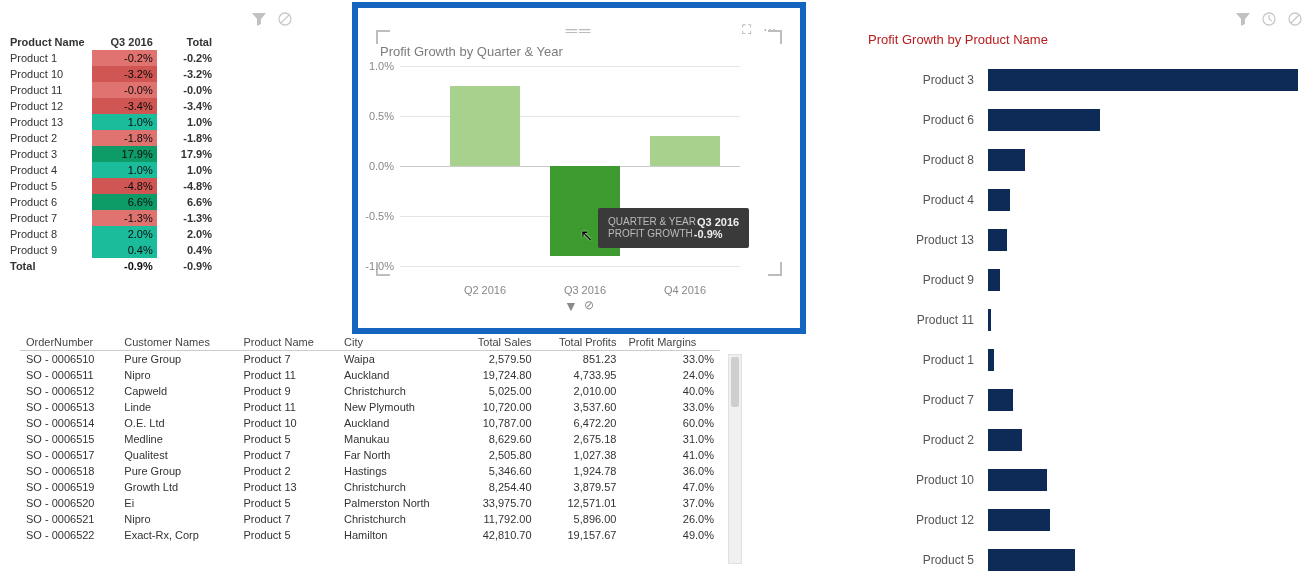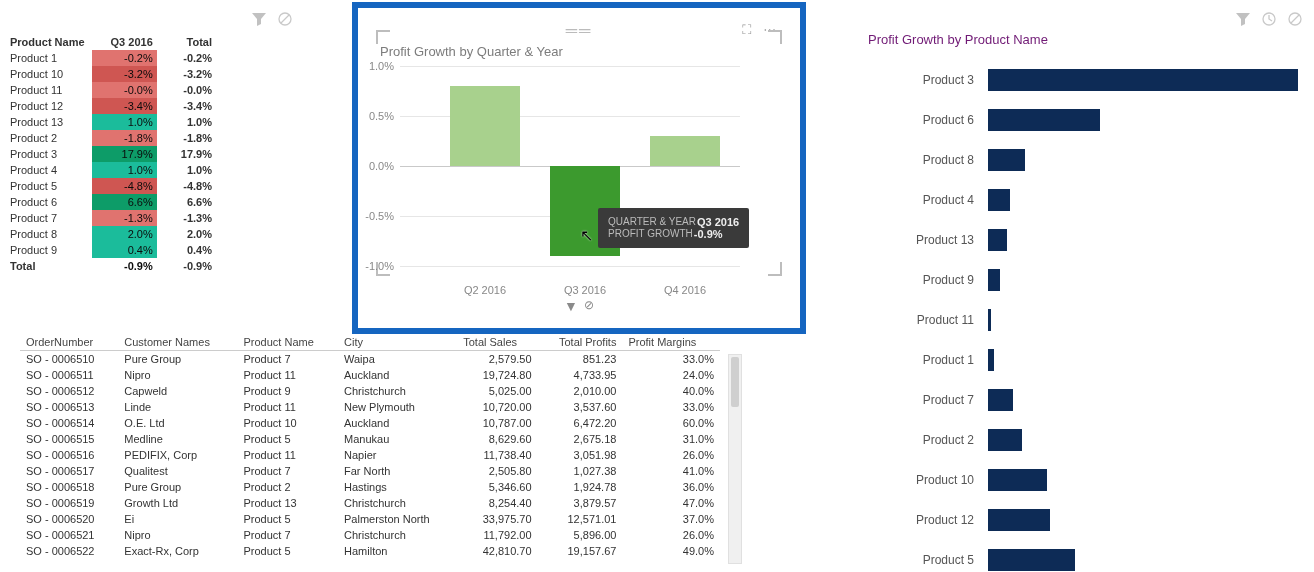--- a/index.html
+++ b/index.html
@@ -89,21 +89,21 @@
   .orders td.num { text-align:right; }
   .orders td.ord { color:#333;}
   .orders-row { border-bottom: 0; }
   .orders-scroll { position:absolute; right:-22px; top:20px; width:14px; height:210px; background:#f0f0f0; border:1px solid #e0e0e0;}
   .orders-thumb { position:absolute; top:2px; left:2px; right:2px; height:50px; background:#cfcfcf; border-radius:2px;}
 
   
   .rbars {
     position:absolute; top:36px; left:778px; width:520px;
   }
-  .rtitle { position:absolute; top:-4px; left:90px; font-size:13px; color:#701a75;}
+  .rtitle { position:absolute; top:-4px; left:90px; font-size:13px; color:#b91c1c;}
   .rbar-row { display:flex; align-items:center; height:40px;}
   .rbar-label { width:210px; text-align:right; padding-right:14px; color:#555; font-size:12px;}
   .rbar-track { flex:1; height:22px; position:relative;}
   .rbar { position:absolute; top:0; left:0; height:22px; background:#0d2b56;}
 </style>
 </head>
 <body>
 
 <div class="toolbar-icons tb-left">
   <span class="icon">
@@ -282,21 +282,21 @@
 </div>
 
 <div class="orders">
   <table>
     <thead>
         <tr id="orders-head">
           <th>OrderNumber</th>
           <th>Customer Names</th>
           <th>Product Name</th>
           <th>City</th>
-          <th style="text-align: left;">Total Sales</th>
+          <th style="text-align: right;">Total Sales</th>
           <th style="text-align: right;">Total Profits</th>
           <th style="">Profit Margins</th>
         </tr>
       </thead>
     <tbody id="orders-body">
         <tr>
           <td class="ord">SO - 0006510</td>
           <td>Pure Group</td>
           <td>Product 7</td>
           <td>Waipa</td>
@@ -343,29 +343,20 @@
         <tr>
           <td class="ord">SO - 0006515</td>
           <td>Medline</td>
           <td>Product 5</td>
           <td>Manukau</td>
           <td class="num">8,629.60</td>
           <td class="num">2,675.18</td>
           <td class="num">31.0%</td>
         </tr>
         <tr>
-          <td class="ord">SO - 0006516</td>
-          <td>PEDIFIX, Corp</td>
-          <td>Product 11</td>
-          <td>Napier</td>
-          <td class="num">11,738.40</td>
-          <td class="num">3,051.98</td>
-          <td class="num">26.0%</td>
-        </tr>
-        <tr>
           <td class="ord">SO - 0006517</td>
           <td>Qualitest</td>
           <td>Product 7</td>
           <td>Far North</td>
           <td class="num">2,505.80</td>
           <td class="num">1,027.38</td>
           <td class="num">41.0%</td>
         </tr>
         <tr>
           <td class="ord">SO - 0006518</td>

